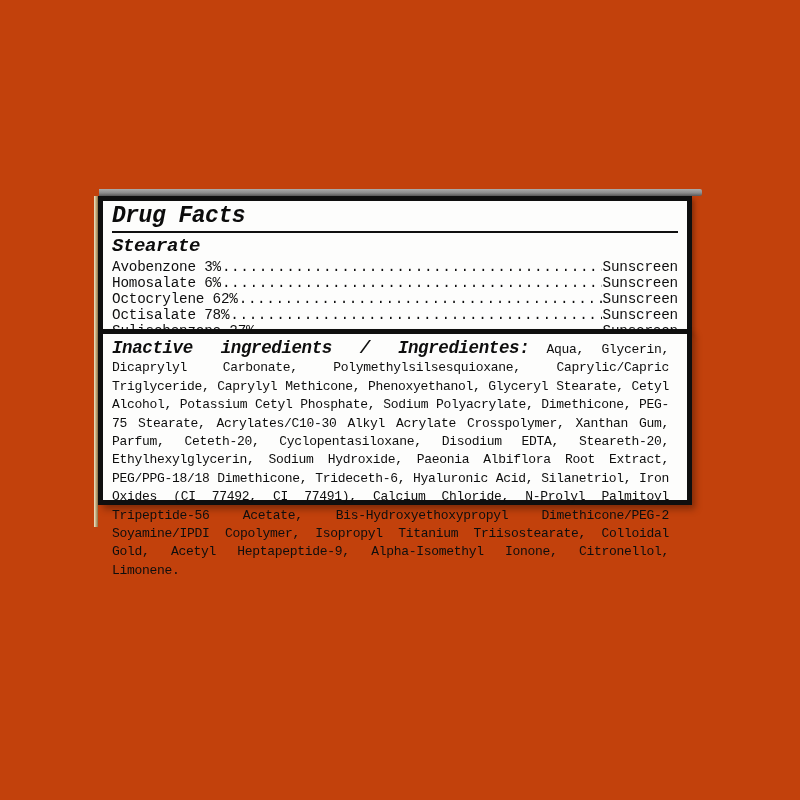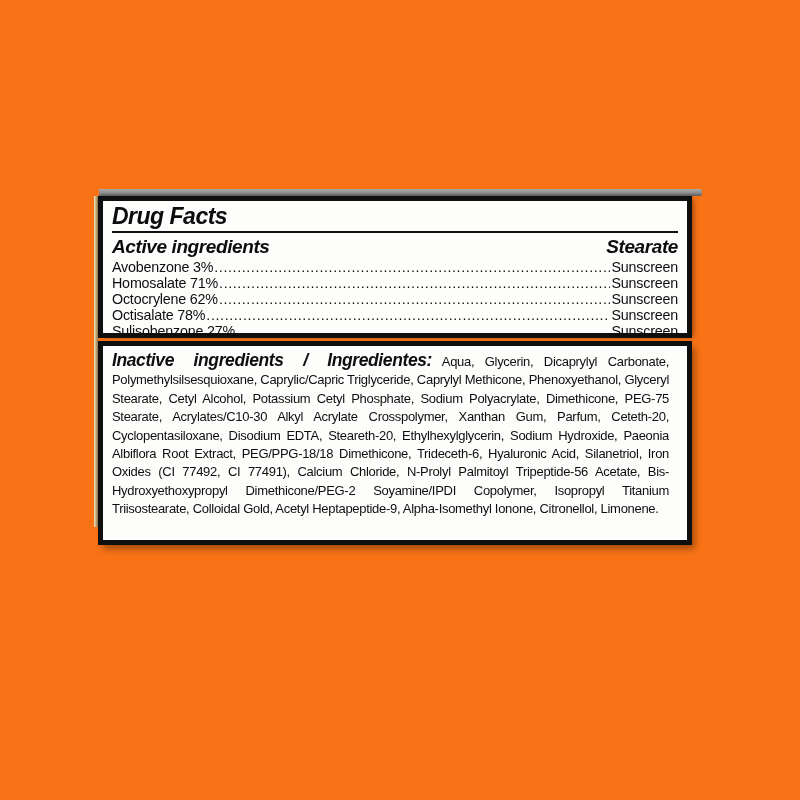--- a/index.html
+++ b/index.html
@@ -5,22 +5,23 @@
   html, body {
     margin: 0;
     padding: 0;
     background: #ffffff;
     font-family: "Liberation Sans", "DejaVu Sans", sans-serif;
   }
   .page {
     position: relative;
     width: 800px;
     height: 800px;
-    background: #f97316;
+    background: #c2410c;
     overflow: hidden;
+    font-family: Liberation Mono, monospace;
   }
   .label-wrap {
     position: absolute;
     left: 94px;
     top: 189px;
     width: 612px;
     height: 350px;
   }
   .top-shade {
     position: absolute;
@@ -47,22 +48,22 @@
     border: 5px solid #0f0f0f;
     box-sizing: border-box;
   }
   .panel-upper {
     top: 7px;
     height: 142px;
     padding: 1px 9px 0 9px;
     box-shadow: 4px 1px 5px -2px rgba(0,0,0,0.35);
   }
   .panel-lower {
-    top: 152px;
-    height: 204px;
+    top: 140px;
+    height: 176px;
     padding: 5px 18px 0 9px;
     box-shadow: 4px 5px 7px -1px rgba(0,0,0,0.35);
   }
   .df-title {
     margin: 0;
     font-style: italic;
     font-weight: bold;
     font-size: 23px;
     line-height: 28px;
     letter-spacing: -0.5px;
@@ -126,32 +127,31 @@
 <div class="page">
   <div class="label-wrap">
 
     <div class="top-shade"></div>
     <div class="gold-strip"></div>
 
     <div class="panel panel-upper">
       <h1 class="df-title">Drug Facts</h1>
       <div class="title-rule"></div>
       <div class="header-row">
-        <span>Active ingredients</span>
         <span>Stearate</span>
       </div>
       <div class="ai-rows" id="active-rows">
   <div class="ai-row">
     <span class="ai-name">Avobenzone 3%</span>
     <span class="ai-leader">................................................................................................................................................................................................................</span>
     <span class="ai-purpose">Sunscreen</span>
   </div>
 
   <div class="ai-row">
-    <span class="ai-name">Homosalate 71%</span>
+    <span class="ai-name">Homosalate 6%</span>
     <span class="ai-leader">................................................................................................................................................................................................................</span>
     <span class="ai-purpose">Sunscreen</span>
   </div>
 
   <div class="ai-row">
     <span class="ai-name">Octocrylene 62%</span>
     <span class="ai-leader">................................................................................................................................................................................................................</span>
     <span class="ai-purpose">Sunscreen</span>
   </div>
 

